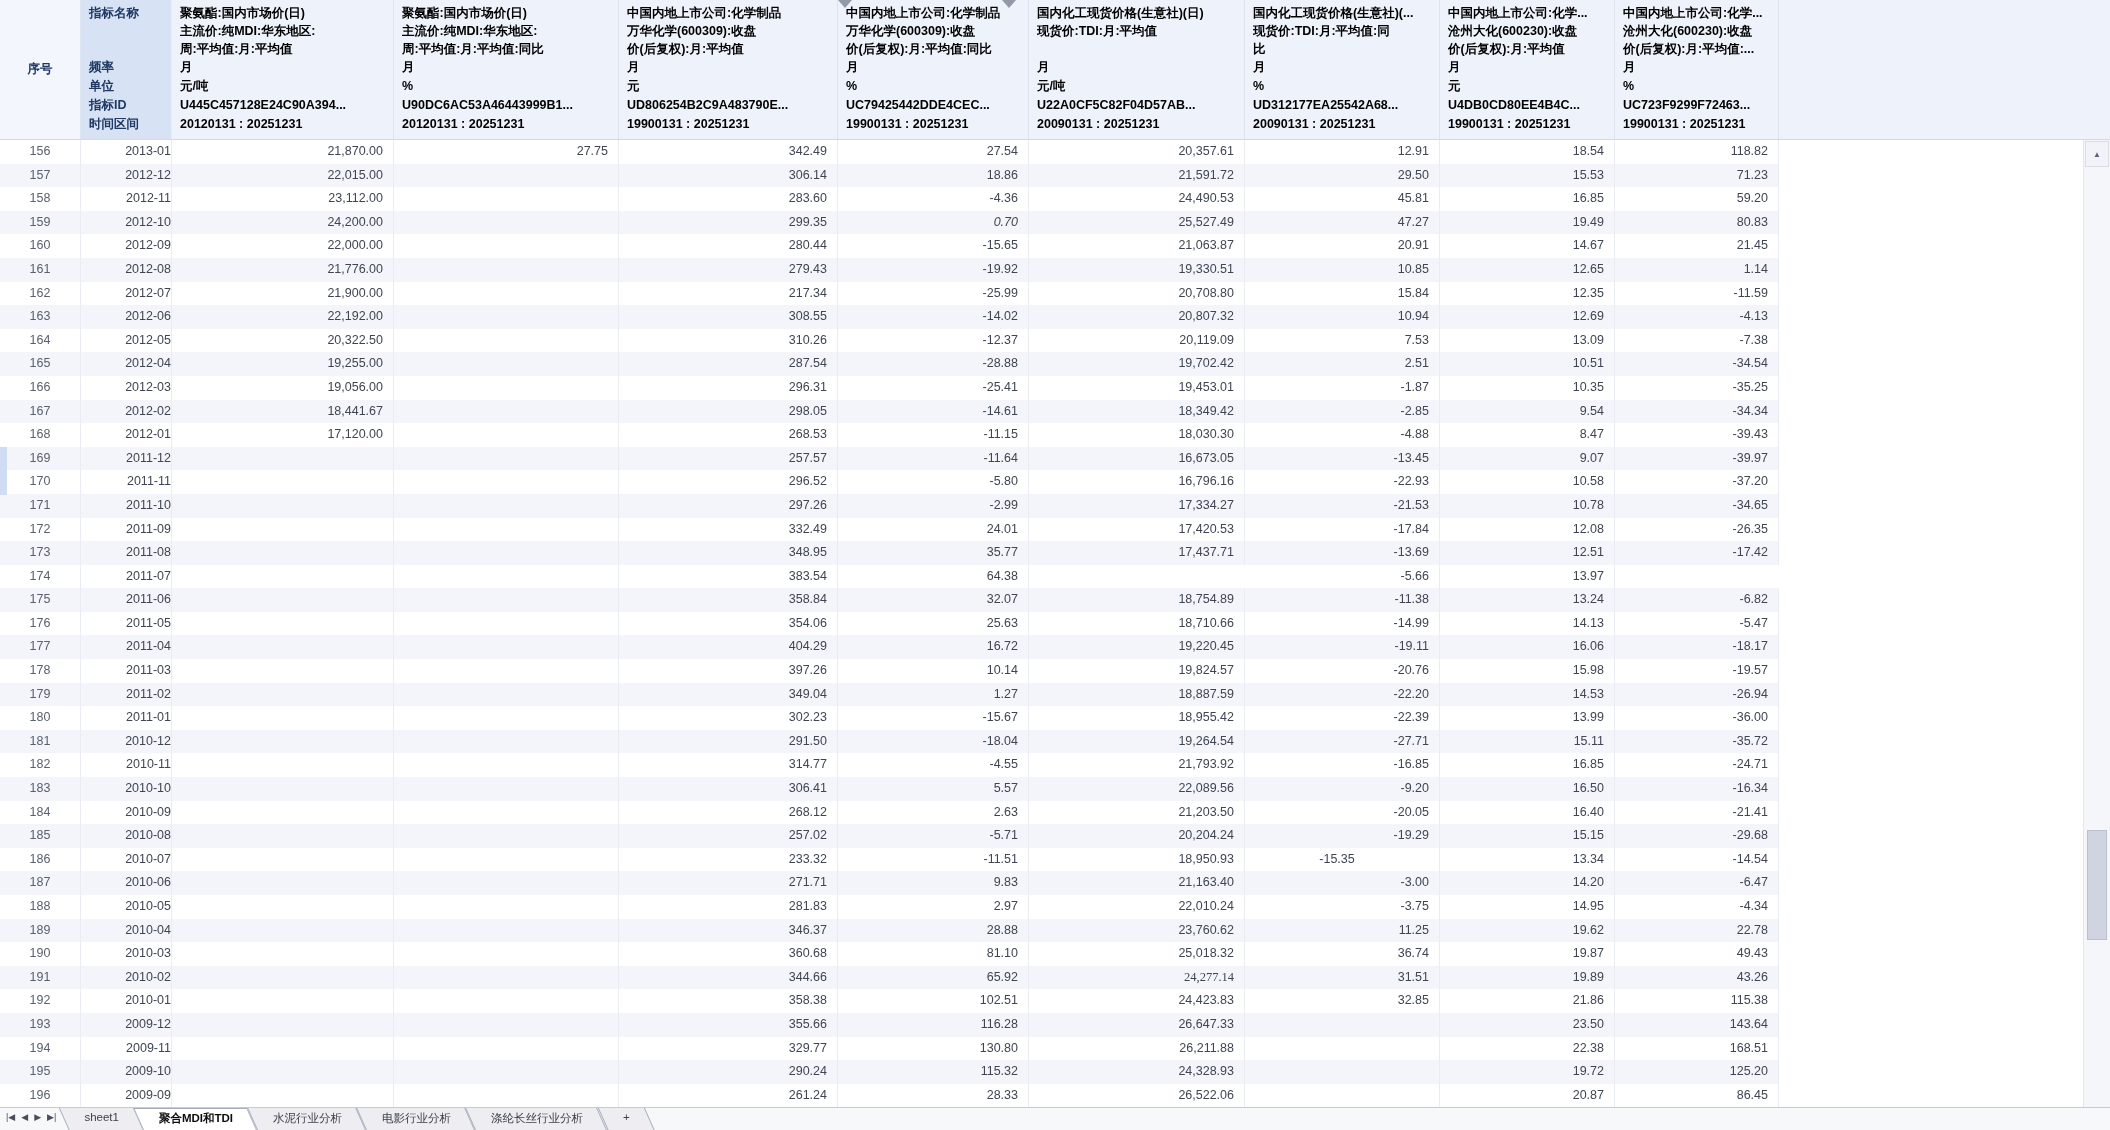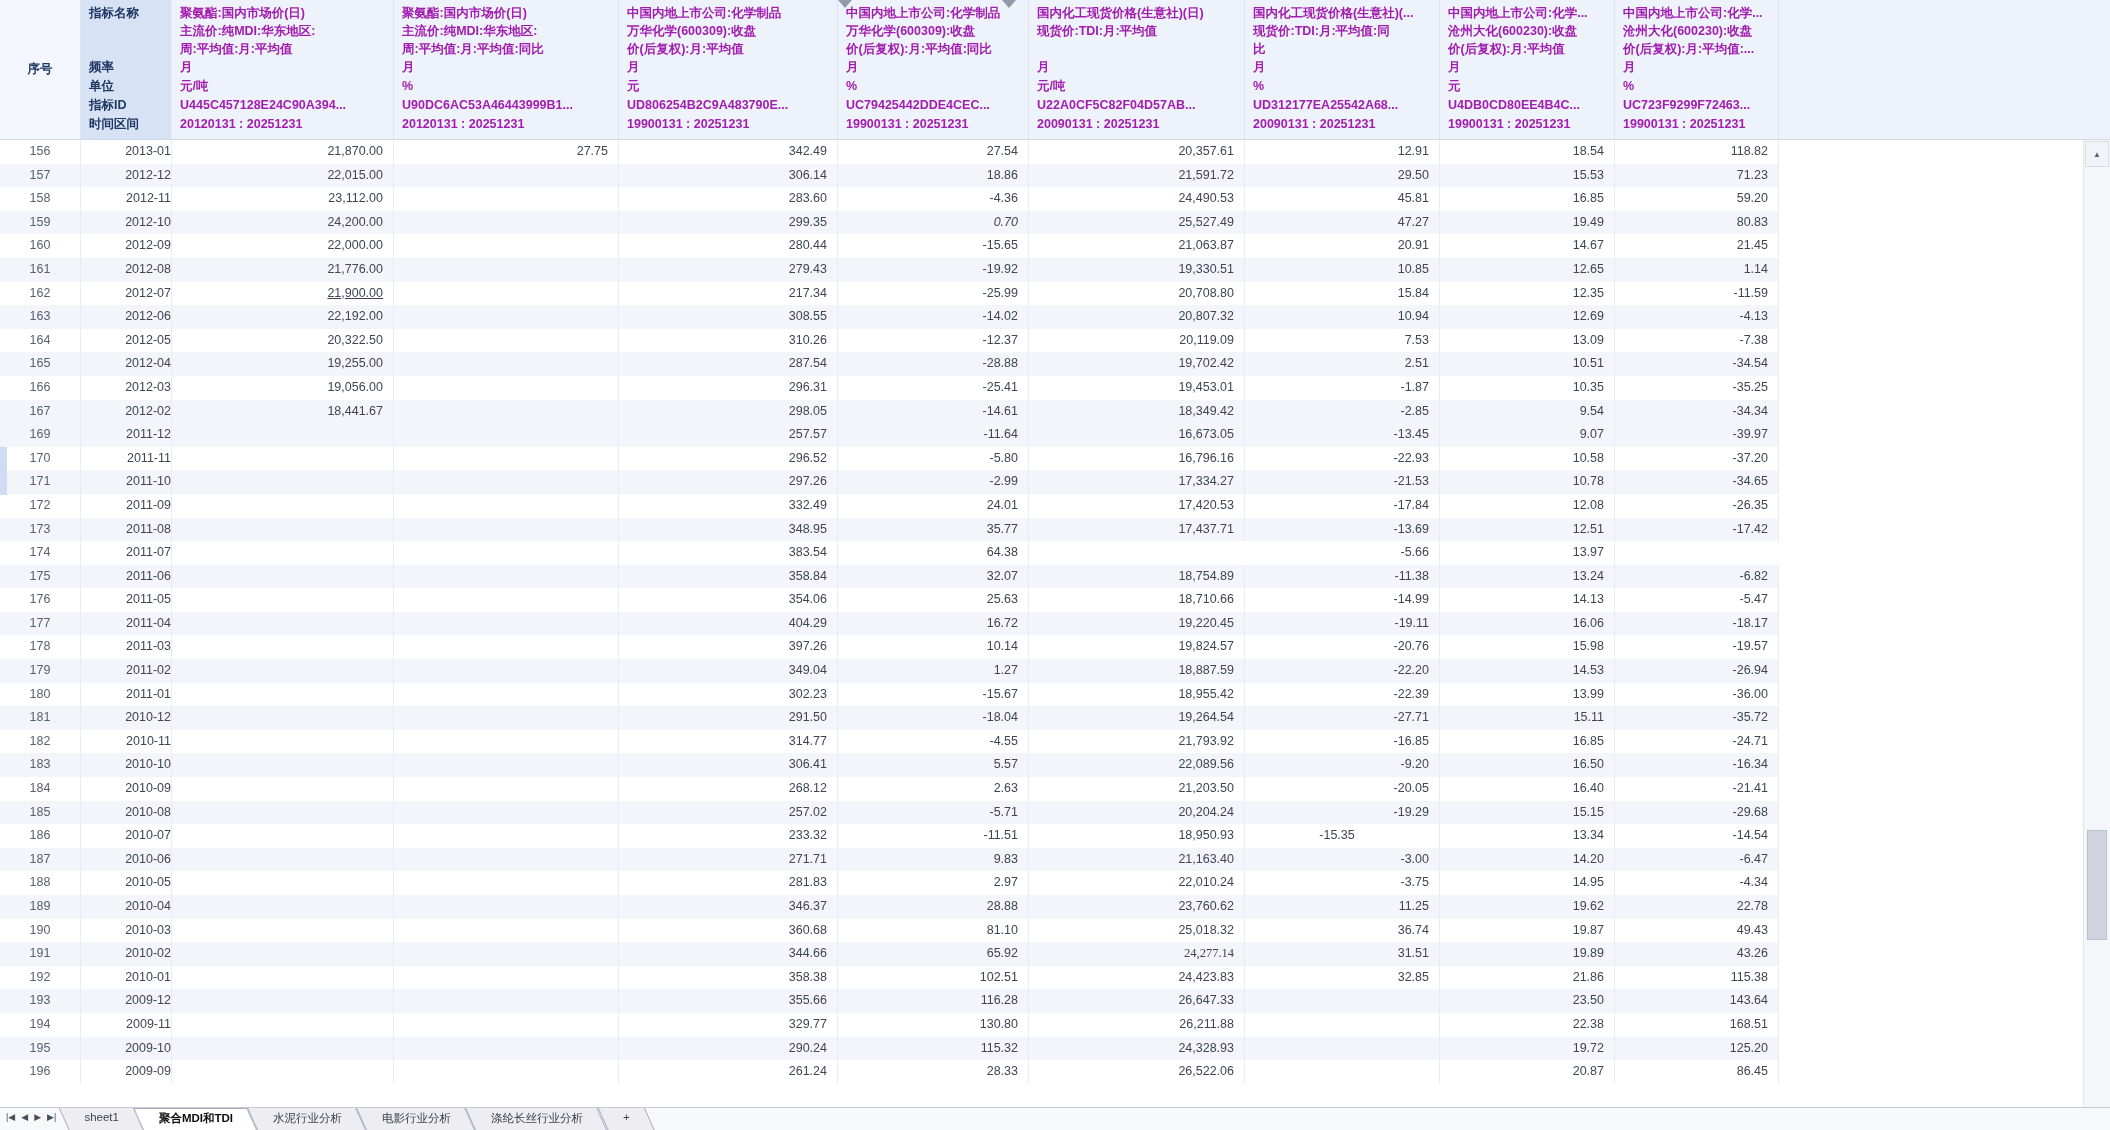--- a/index.html
+++ b/index.html
@@ -9,21 +9,21 @@
   
   .header{position:absolute;top:0;left:0;right:0;height:140px;background:#eef2fa;
           border-bottom:1px solid #d3d9e6;display:flex;box-sizing:border-box;}
   .h-serial{width:81px;box-sizing:border-box;display:flex;align-items:center;justify-content:center;
             color:#1f3864;font-weight:bold;font-size:12.5px;border-right:1px solid #dfe5f0;background:#f3f6fc;}
   .h-label{width:91px;box-sizing:border-box;background:#d7e2f4;color:#1f3864;font-weight:bold;
            font-size:12.5px;padding:4px 6px 0 8px;border-right:1px solid #e8edf6;}
   .h-label .name{height:54px;line-height:18px;}
   .h-label .ln{height:19px;line-height:19px;white-space:nowrap;}
   #header-cols{display:flex;}
-  .col-h{box-sizing:border-box;padding:4px 8px 0 8px;color:#a21caf;font-weight:bold;font-size:12.5px;
+  .col-h{box-sizing:border-box;padding:4px 8px 0 8px;color:#000000;font-weight:bold;font-size:12.5px;
          border-right:1px solid #dfe5f0;overflow:hidden;}
   .col-h .nm{height:54px;line-height:18px;white-space:pre;overflow:hidden;}
   .col-h .ln{height:19px;line-height:19px;white-space:nowrap;overflow:hidden;}
   .header-fill{flex:1;}
 
   
   .col-marker{position:absolute;top:0;width:0;height:0;border-left:7px solid transparent;
               border-right:7px solid transparent;border-top:8px solid #9299a8;}
 
   
@@ -222,21 +222,21 @@
         <div class="c c-val" style="width: 219px;">279.43</div>
         <div class="c c-val" style="width: 191px;">-19.92</div>
         <div class="c c-val" style="width: 216px;">19,330.51</div>
         <div class="c c-val" style="width: 195px;">10.85</div>
         <div class="c c-val" style="width: 175px;">12.65</div>
         <div class="c c-val" style="width: 164px;">1.14</div>
       </div>
       <div class="row">
         <div class="c c-serial">162</div>
         <div class="c c-date">2012-07</div>
-        <div class="c c-val" style="width: 222px; text-decoration: underline;">21,900.00</div>
+        <div class="c c-val" style="width: 222px;">21,900.00</div>
         <div class="c c-val" style="width: 225px;"></div>
         <div class="c c-val" style="width: 219px;">217.34</div>
         <div class="c c-val" style="width: 191px;">-25.99</div>
         <div class="c c-val" style="width: 216px;">20,708.80</div>
         <div class="c c-val" style="width: 195px;">15.84</div>
         <div class="c c-val" style="width: 175px;">12.35</div>
         <div class="c c-val" style="width: 164px;">-11.59</div>
       </div>
       <div class="row alt">
         <div class="c c-serial">163</div>
@@ -290,20 +290,32 @@
         <div class="c c-serial">167</div>
         <div class="c c-date">2012-02</div>
         <div class="c c-val" style="width: 222px;">18,441.67</div>
         <div class="c c-val" style="width: 225px;"></div>
         <div class="c c-val" style="width: 219px;">298.05</div>
         <div class="c c-val" style="width: 191px;">-14.61</div>
         <div class="c c-val" style="width: 216px;">18,349.42</div>
         <div class="c c-val" style="width: 195px;">-2.85</div>
         <div class="c c-val" style="width: 175px;">9.54</div>
         <div class="c c-val" style="width: 164px;">-34.34</div>
+      </div>
+      <div class="row">
+        <div class="c c-serial">168</div>
+        <div class="c c-date">2012-01</div>
+        <div class="c c-val" style="width: 222px;">17,120.00</div>
+        <div class="c c-val" style="width: 225px;"></div>
+        <div class="c c-val" style="width: 219px;">268.53</div>
+        <div class="c c-val" style="width: 191px;">-11.15</div>
+        <div class="c c-val" style="width: 216px;">18,030.30</div>
+        <div class="c c-val" style="width: 195px;">-4.88</div>
+        <div class="c c-val" style="width: 175px;">8.47</div>
+        <div class="c c-val" style="width: 164px;">-39.43</div>
       </div>
       <div class="row alt">
         <div class="c c-serial">169</div>
         <div class="c c-date">2011-12</div>
         <div class="c c-val" style="width: 222px;"></div>
         <div class="c c-val" style="width: 225px;"></div>
         <div class="c c-val" style="width: 219px;">257.57</div>
         <div class="c c-val" style="width: 191px;">-11.64</div>
         <div class="c c-val" style="width: 216px;">16,673.05</div>
         <div class="c c-val" style="width: 195px;">-13.45</div>

